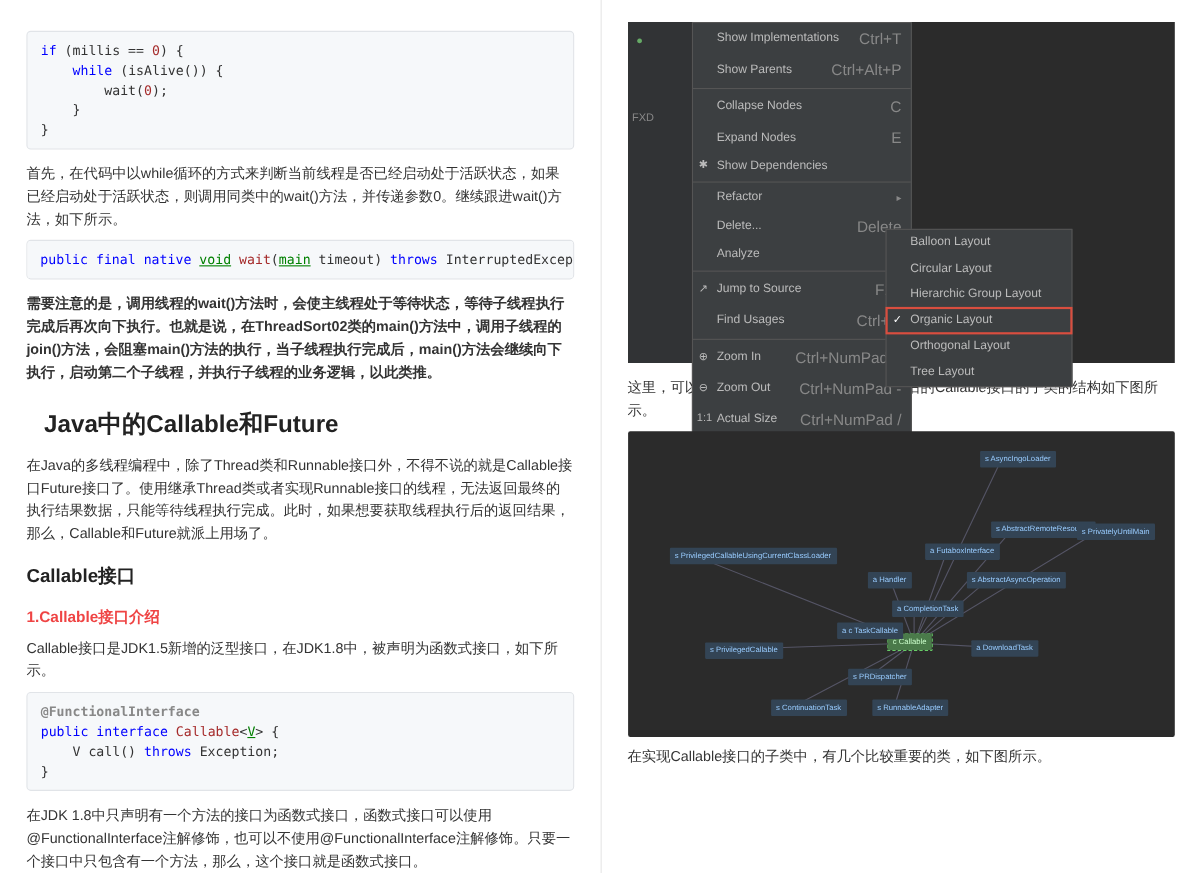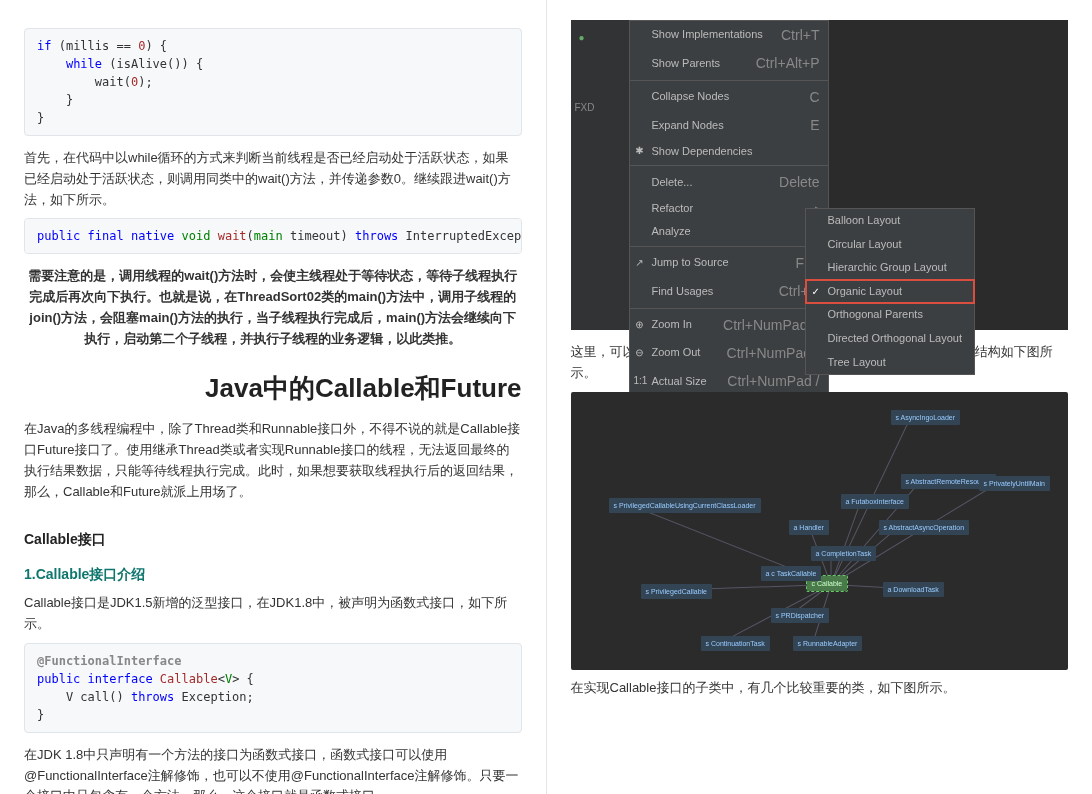--- a/index.html
+++ b/index.html
@@ -2,28 +2,28 @@
 <html><head>
 <meta charset="utf-8">
 <style>
 * { box-sizing: border-box; margin: 0; padding: 0; }
 body { font-family: -apple-system, BlinkMacSystemFont, "Segoe UI", Arial, sans-serif; background: #fff; color: #333; font-size: 13px; line-height: 1.6; }
 .page { display: flex; width: 1092px; height: 794px; }
 .col { flex: 1; padding: 20px 24px; overflow: hidden; }
 .col-left { border-right: 1px solid #e5e5e5; }
 .code-block { background: #f6f8fa; border: 1px solid #e1e4e8; border-radius: 4px; padding: 8px 12px; font-family: Consolas, Monaco, monospace; font-size: 12px; margin: 8px 0 12px; white-space: pre; line-height: 1.5; overflow-x: auto; }
 .kw-blue { color: #0000ff; }
-.kw-green { color: #008000; }
+.kw-green { color: #008000; text-decoration: underline; }
 .kw-gray { color: #888; font-weight: bold; }
 .kw-brown { color: #a52a2a; }
 p { margin: 8px 0; font-size: 13px; color: #333; }
-.bold { font-weight: 700; text-align: center; }
-h2 { font-size: 26px; font-weight: 700; margin: 18px 0 10px; color: #222; text-align: right; }
-h3 { font-size: 14px; font-weight: 700; margin: 26px 0 8px; color: #222; }
-h4 { font-size: 14px; font-weight: 700; margin: 12px 0 6px; color: #0f766e; }
+.bold { font-weight: 700; }
+h2 { font-size: 22px; font-weight: 700; margin: 18px 16px 10px; color: #222; }
+h3 { font-size: 17px; font-weight: 700; margin: 14px 0 8px; color: #222; }
+h4 { font-size: 14px; font-weight: 700; margin: 12px 0 6px; color: #ef4444; }
 .diagram-dark { background: #2b2b2b; border-radius: 2px; position: relative; }
 
 
 .menu-wrap { background: #2b2b2b; position: relative; height: 310px; margin-bottom: 12px; }
 .menu { position: absolute; background: #3c3f41; border: 1px solid #555; font-size: 11px; color: #bbb; }
 .menu-main { left: 58px; top: 0; width: 200px; }
 .menu-sub { left: 234px; top: 188px; width: 170px; }
 .menu-row { display: flex; justify-content: space-between; align-items: center; padding: 3px 8px 3px 22px; position: relative; }
 .menu-row.sel-red { outline: 2px solid #d94e3f; outline-offset: -1px; background: #4b6eaf; color: #fff; }
 .menu-row.box-red { outline: 2px solid #d94e3f; outline-offset: -1px; }
@@ -98,26 +98,26 @@
             <span>Expand Nodes</span>
             <span class="shortcut">E</span>
           </div>
           <div class="menu-row">
             <span class="menu-icon">✱</span>
             <span>Show Dependencies</span>
             <span class="shortcut"></span>
           </div>
           <div class="menu-sep"></div>
           <div class="menu-row">
+            <span>Refactor</span>
+            <span class="arrow">▸</span>
+          </div>
+          <div class="menu-row">
             <span>Delete...</span>
             <span class="shortcut">Delete</span>
-          </div>
-          <div class="menu-row">
-            <span>Refactor</span>
-            <span class="arrow">▸</span>
           </div>
           <div class="menu-row">
             <span>Analyze</span>
             <span class="arrow">▸</span>
           </div>
           <div class="menu-sep"></div>
           <div class="menu-row">
             <span class="menu-icon">↗</span>
             <span>Jump to Source</span>
             <span class="shortcut">F12</span>
@@ -178,25 +178,21 @@
           <div class="menu-row">
             <span>Hierarchic Group Layout</span>
             <span></span>
           </div>
           <div class="menu-row box-red">
             <span class="check">✓</span>
             <span>Organic Layout</span>
             <span></span>
           </div>
           <div class="menu-row">
-            <span>Orthogonal Parents</span>
-            <span></span>
-          </div>
-          <div class="menu-row">
-            <span>Directed Orthogonal Layout</span>
+            <span>Orthogonal Layout</span>
             <span></span>
           </div>
           <div class="menu-row">
             <span>Tree Layout</span>
             <span></span>
           </div>
         </div>
   </div>
 
   <p>这里，可以选择"Organic Layout"选项，选择后的Callable接口的子类的结构如下图所示。</p>

